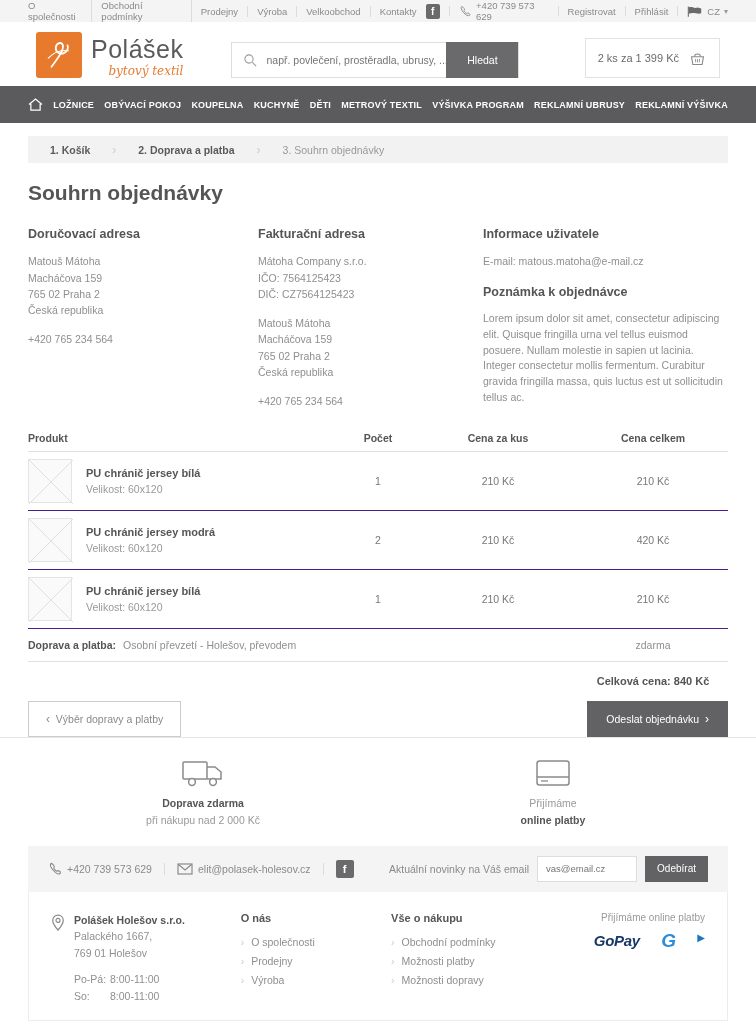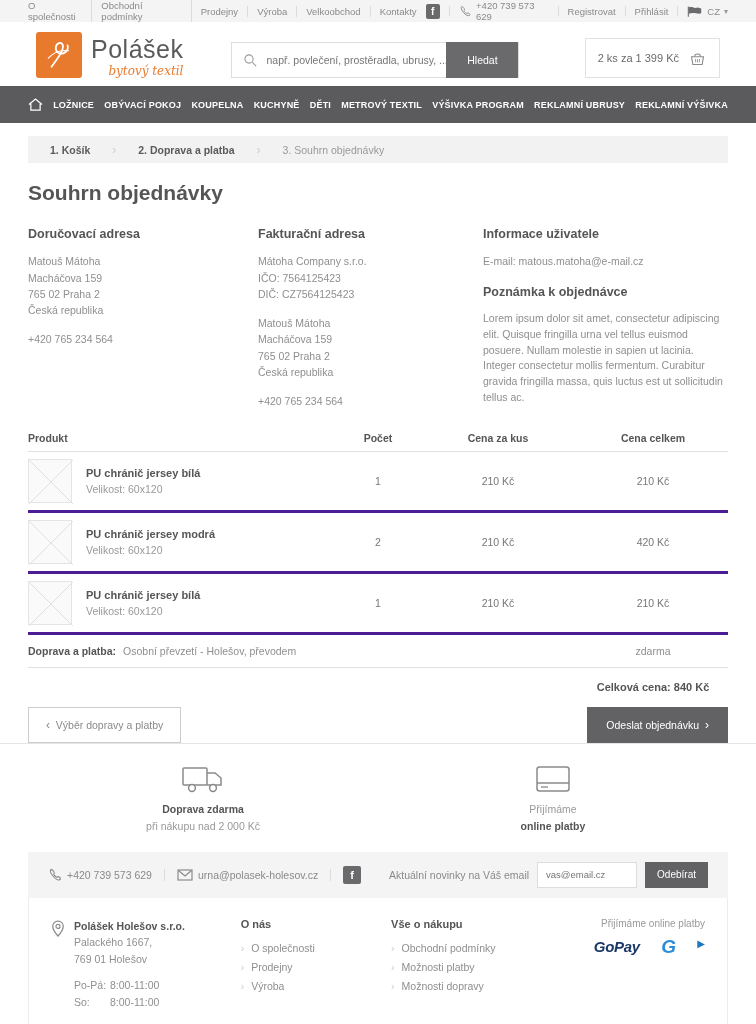--- a/index.html
+++ b/index.html
@@ -55,21 +55,21 @@
   .note h3 { margin-top:13px; }
   .note p { font-size:10.5px; color:#8f8f8f; line-height:1.5; }
 
   
   .table { margin:22px 28px 0; }
   .t-head { display:flex; align-items:center; border-bottom:1px solid #e0e0e0; padding-bottom:7px; font-size:10.5px; font-weight:bold; color:#555; }
   .c-name { flex:1; text-align:left; }
   .c-qty { width:80px; text-align:center; }
   .c-unit { width:160px; text-align:center; }
   .c-total { width:150px; text-align:center; }
-  .t-row { display:flex; align-items:center; padding:7px 0; border-bottom:3px solid #4c1d95; font-size:10.5px; color:#777; }
+  .t-row { display:flex; align-items:center; padding:7px 0; border-bottom:1px solid #4c1d95; font-size:10.5px; color:#777; }
   .p-cell { flex:1; display:flex; align-items:center; }
   .p-img { width:44px; height:44px; border:1px solid #e4e4e4; background:#fafafa; flex:0 0 44px; }
   .p-info { margin-left:14px; }
   .p-name { font-size:11px; font-weight:bold; color:#555; }
   .p-var { font-size:10.5px; color:#999; margin-top:4px; }
   .ship-row { display:flex; align-items:center; padding:10px 0; border-bottom:1px solid #e0e0e0; font-size:10.5px; }
   .ship-row .lbl { font-weight:bold; color:#555; }
   .ship-row .val { color:#8f8f8f; margin-left:4px; }
   .total-row { display:flex; padding:13px 0 4px; }
   .total-txt { width:150px; margin-left:auto; text-align:center; font-size:11px; font-weight:bold; color:#555; }
@@ -357,21 +357,21 @@
         <path d="M3 1.5 C2 2.5 2.5 5 5 8 C7.5 11 10.5 12.5 12 11.5 C12.8 11 12.5 10 11.5 9.2 C10.7 8.6 10 8.5 9.5 9 C9 9.5 8 9 7 8 C6 7 5.5 6 6 5.5 C6.5 5 6.4 4.3 5.8 3.5 C5 2.5 4 1 3 1.5 Z" fill="none" stroke="#8a8a8a" stroke-width="1.1"></path>
       </svg>
     <span>+420 739 573 629</span>
   </span>
   <span class="cs-sep"></span>
   <a class="cs-item">
     <svg width="16" height="12" viewBox="0 0 16 12">
         <rect x="1" y="1" width="14" height="10" fill="none" stroke="#8a8a8a" stroke-width="1.2"></rect>
         <path d="M1.5 1.5 L8 7 L14.5 1.5" fill="none" stroke="#8a8a8a" stroke-width="1.2"></path>
       </svg>
-    <span>urna@polasek-holesov.cz</span>
+    <span>elit@polasek-holesov.cz</span>
   </a>
   <span class="cs-sep"></span>
   <a class="fb-sq" style="width:18px;height:18px;font-size:11px;">f</a>
   <div class="news">
     <span>Aktuální novinky na Váš email</span>
     <input placeholder="vas@email.cz" style="">
     <button>Odebírat</button>
   </div>
 </div>
 

